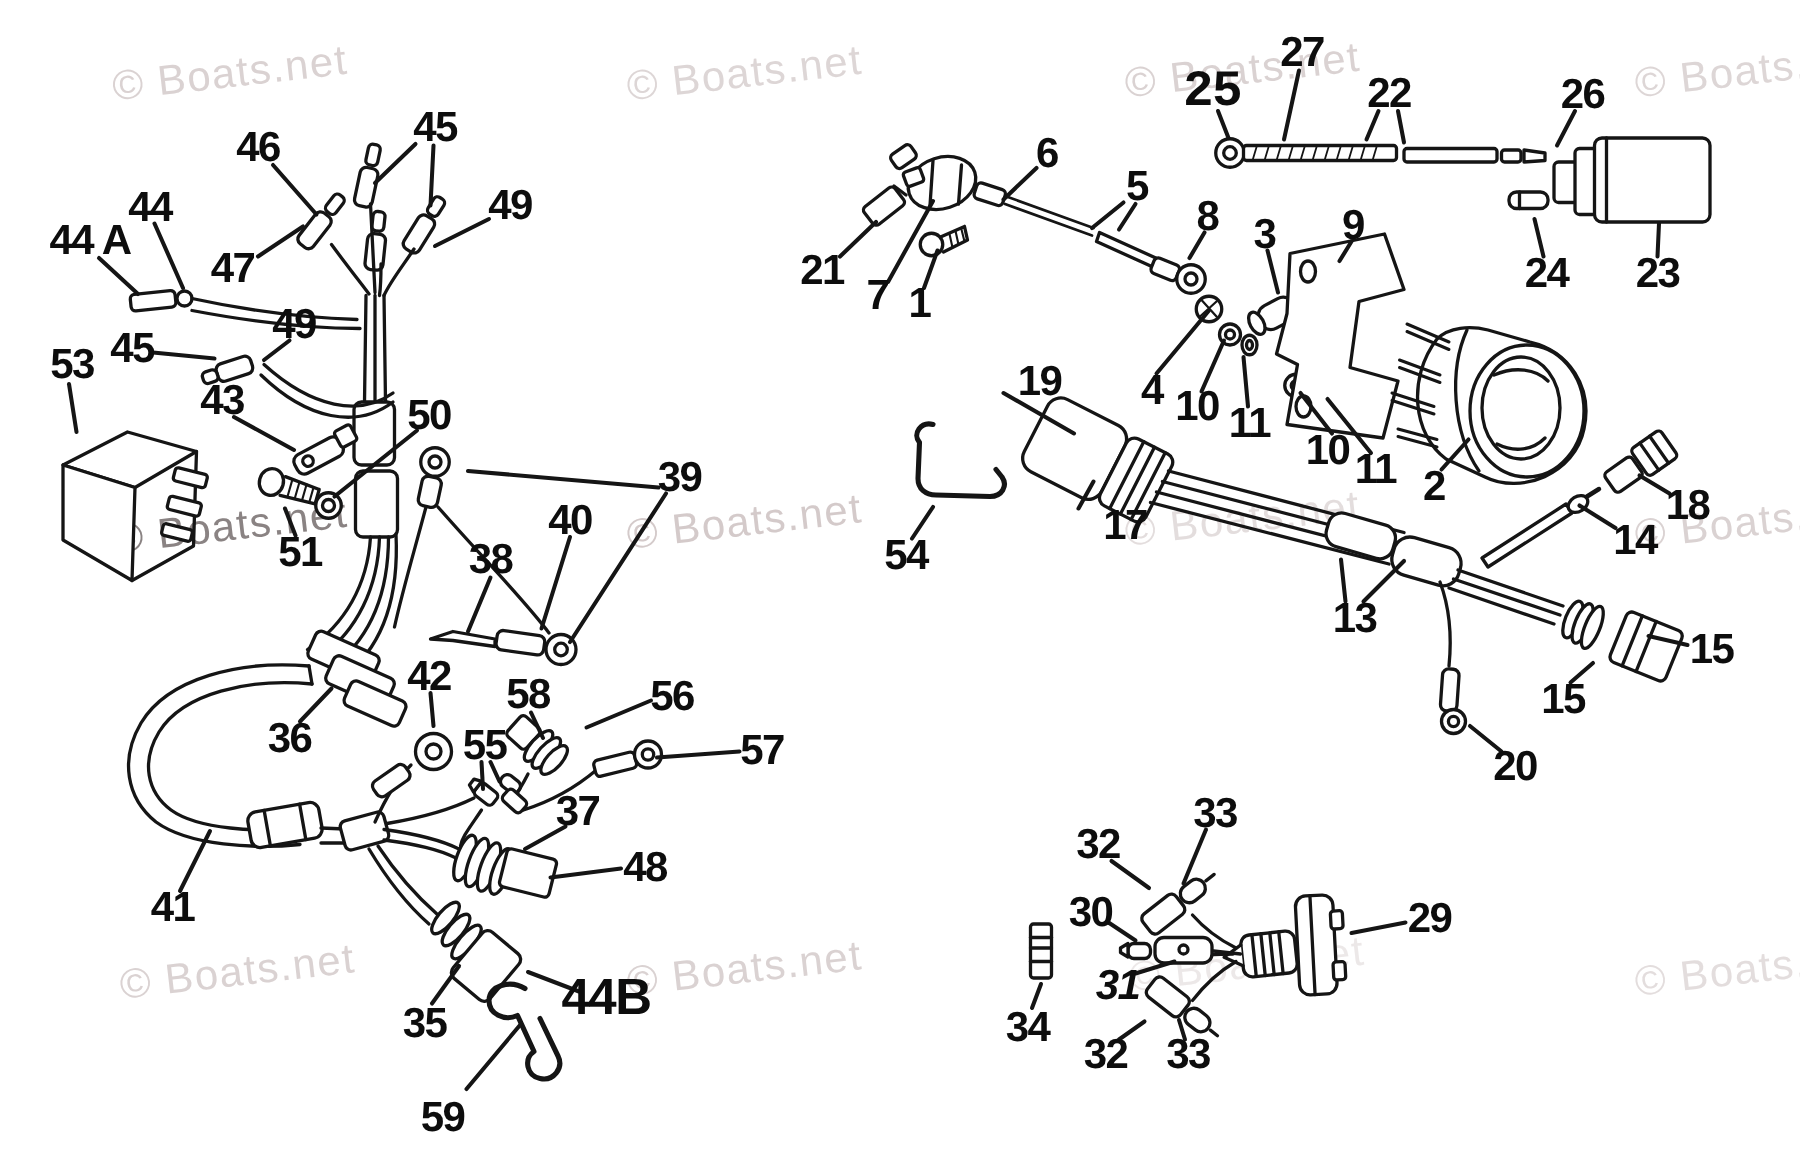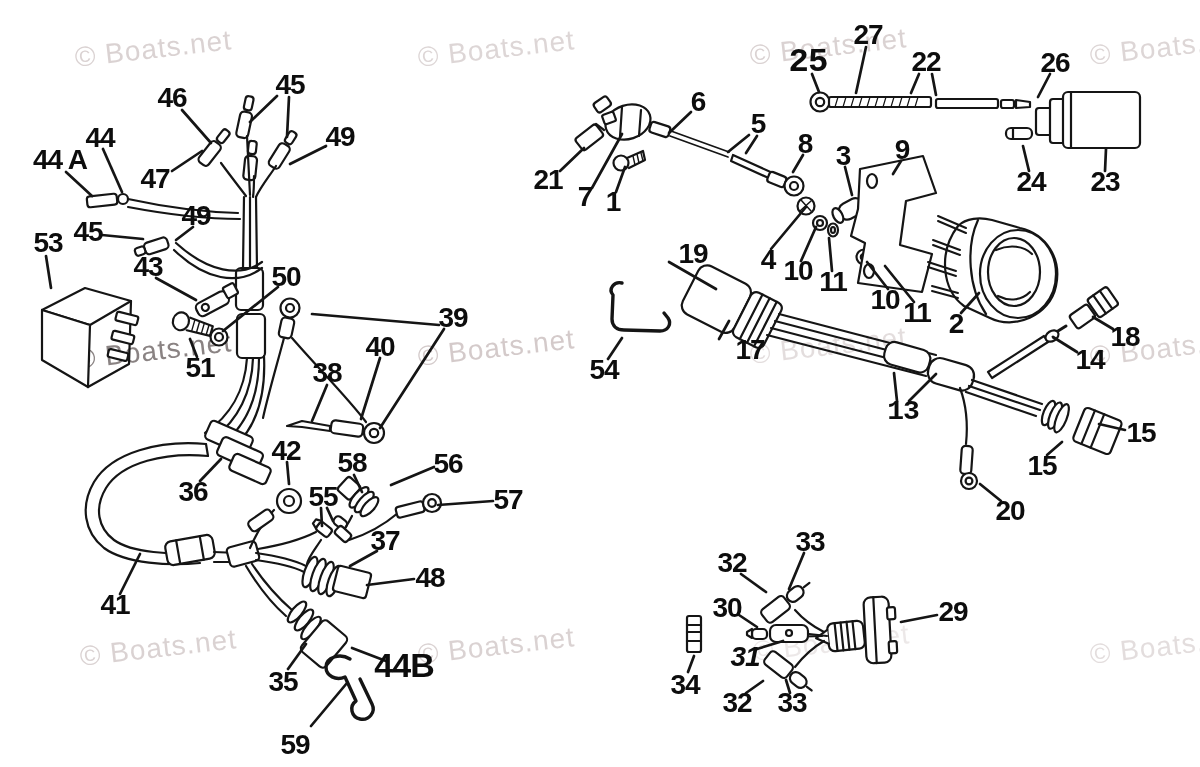--- a/index.html
+++ b/index.html
@@ -474,21 +474,21 @@
       <div class="callout" style="left: 1105px; top: 182px; color: rgb(13, 13, 13); font-size: 28px;">23</div>
       <div class="callout" style="left: 768px; top: 260px; color: rgb(13, 13, 13); font-size: 28px;">4</div>
       <div class="callout" style="left: 798px; top: 271px; color: rgb(13, 13, 13); font-size: 28px;">10</div>
       <div class="callout" style="left: 833px; top: 282px; color: rgb(13, 13, 13); font-size: 28px;">11</div>
       <div class="callout" style="left: 885px; top: 300px; color: rgb(13, 13, 13); font-size: 28px;">10</div>
       <div class="callout" style="left: 917px; top: 313px; color: rgb(13, 13, 13); font-size: 28px;">11</div>
       <div class="callout" style="left: 956px; top: 324px; color: rgb(13, 13, 13); font-size: 28px;">2</div>
       <div class="callout" style="left: 657px; top: 254px; color: rgb(13, 13, 13); font-size: 28px; margin-left: 36px;">19</div>
       <div class="callout" style="left: 714px; top: 350px; color: rgb(13, 13, 13); font-size: 28px; margin-left: 36px;">17</div>
       <div class="callout" style="left: 604px; top: 370px; color: rgb(13, 13, 13); font-size: 28px;">54</div>
-      <div class="callout" style="left: 903px; top: 412px; color: rgb(13, 13, 13); font-size: 28px; font-family: Liberation Mono, monospace;">13</div>
+      <div class="callout" style="left: 903px; top: 412px; color: rgb(13, 13, 13); font-size: 28px;">13</div>
       <div class="callout" style="left: 1125px; top: 337px; color: rgb(13, 13, 13); font-size: 28px;">18</div>
       <div class="callout" style="left: 1090px; top: 360px; color: rgb(13, 13, 13); font-size: 28px;">14</div>
       <div class="callout" style="left: 1141px; top: 433px; color: rgb(13, 13, 13); font-size: 28px;">15</div>
       <div class="callout" style="left: 1042px; top: 466px; color: rgb(13, 13, 13); font-size: 28px;">15</div>
       <div class="callout" style="left: 1010px; top: 511px; color: rgb(13, 13, 13); font-size: 28px;">20</div>
       <div class="callout" style="left: 810px; top: 542px; color: rgb(13, 13, 13); font-size: 28px;">33</div>
       <div class="callout" style="left: 732px; top: 563px; color: rgb(13, 13, 13); font-size: 28px;">32</div>
       <div class="callout" style="left: 727px; top: 608px; color: rgb(13, 13, 13); font-size: 28px;">30</div>
       <div class="callout" style="left: 745px; top: 657px; color: rgb(13, 13, 13); font-size: 28px; font-style: italic;">31</div>
       <div class="callout" style="left: 685px; top: 685px; color: rgb(13, 13, 13); font-size: 28px;">34</div>

